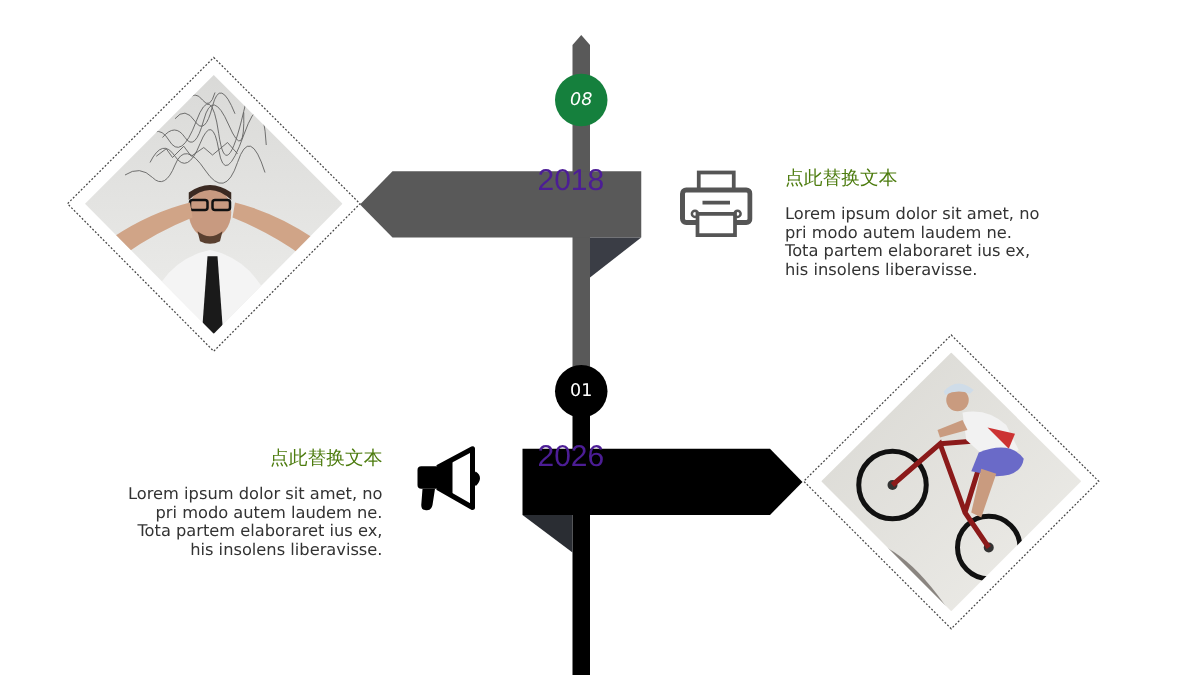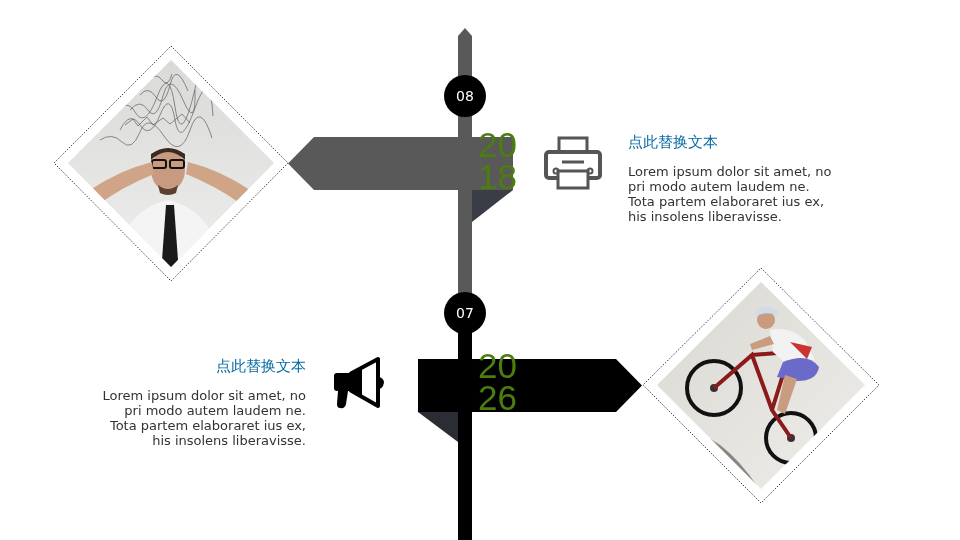--- a/index.html
+++ b/index.html
@@ -2,23 +2,23 @@
 <html><head>
 <meta charset="utf-8">
 <style>
   html, body { margin:0; padding:0; }
   body { width:960px; height:540px; background:#ffffff; position:relative; overflow:hidden;
          font-family:"DejaVu Sans","Liberation Sans",sans-serif; }
   .abs { position:absolute; }
   svg.layer { position:absolute; left:0; top:0; }
   .num { position:absolute; width:42px; height:42px; border-radius:50%; color:#fff;
          font-size:14px; display:flex; align-items:center; justify-content:center; }
-  .year { position:absolute; color:#4d7c0f; font-size:35px; line-height:32px; width:58px;
-          word-break:break-all; font-family:"Liberation Sans",sans-serif;margin-left:48px; }
-  .title { position:absolute; font-size:15px; color:#0369a1; }
+  .year { position:absolute; color:#4c1d95; font-size:24px; line-height:32px; width:58px;
+          word-break:break-all; font-family:"Liberation Sans",sans-serif; }
+  .title { position:absolute; font-size:15px; color:#4d7c0f; }
   .desc { position:absolute; font-size:13px; line-height:15px; color:#333; width:210px; }
 </style>
 </head>
 <body>
 
 <svg class="layer" width="960" height="540">
 
   <polygon points="458,36 465,28 472,36 472,300 458,300" fill="#595959"></polygon>
 
   <rect x="458" y="300" width="14" height="240" fill="#000"></rect>
@@ -91,22 +91,22 @@
     <circle cx="766" cy="320" r="9" fill="#c99b7f"></circle>
     <path d="M755,313 q11,-12 24,-1 l-3,3 q-10,-4 -20,1z" fill="#cfdce8"></path>
     <path d="M770,330 q20,-4 35,10 l10,20 l-22,10 l-20,-18z" fill="#f2f2f2"></path>
     <path d="M790,342 l22,5 l-5,12z" fill="#c33"></path>
     <path d="M783,362 q25,-10 36,5 q-2,14 -22,14 l-20,-4z" fill="#6a6ac8"></path>
     <path d="M785,375 l-8,35 l8,4 l12,-35z" fill="#c99b7f"></path>
     <path d="M770,336 l-20,8 l2,6 l22,-6z" fill="#c99b7f"></path>
   </g>
 </svg>
 
-<div class="num" style="left:444px; top:75px; background:#000000;">08</div>
-<div class="num" style="left:444px; top:292px; background:#000;">07</div>
+<div class="num" style="left:444px; top:59px; background:#15803d;font-style:italic;">08</div>
+<div class="num" style="left:444px; top:292px; background:#000;">01</div>
 
 <div class="year" style="left:430px; top:129px;">2018</div>
 <div class="year" style="left:430px; top:350px;">2026</div>
 
 <svg class="abs" style="left:544px; top:136px;" width="58" height="54" viewBox="0 0 58 54">
   <rect x="15" y="2" width="28" height="14" fill="none" stroke="#555" stroke-width="3"></rect>
   <rect x="2" y="16" width="54" height="26" rx="3" fill="none" stroke="#555" stroke-width="4"></rect>
   <line x1="18" y1="26" x2="40" y2="26" stroke="#555" stroke-width="3"></line>
   <path d="M14,35 L44,35 L44,52 L14,52 Z" fill="#fff" stroke="#555" stroke-width="3"></path>
   <circle cx="12" cy="35" r="2.5" fill="none" stroke="#555" stroke-width="2"></circle>

